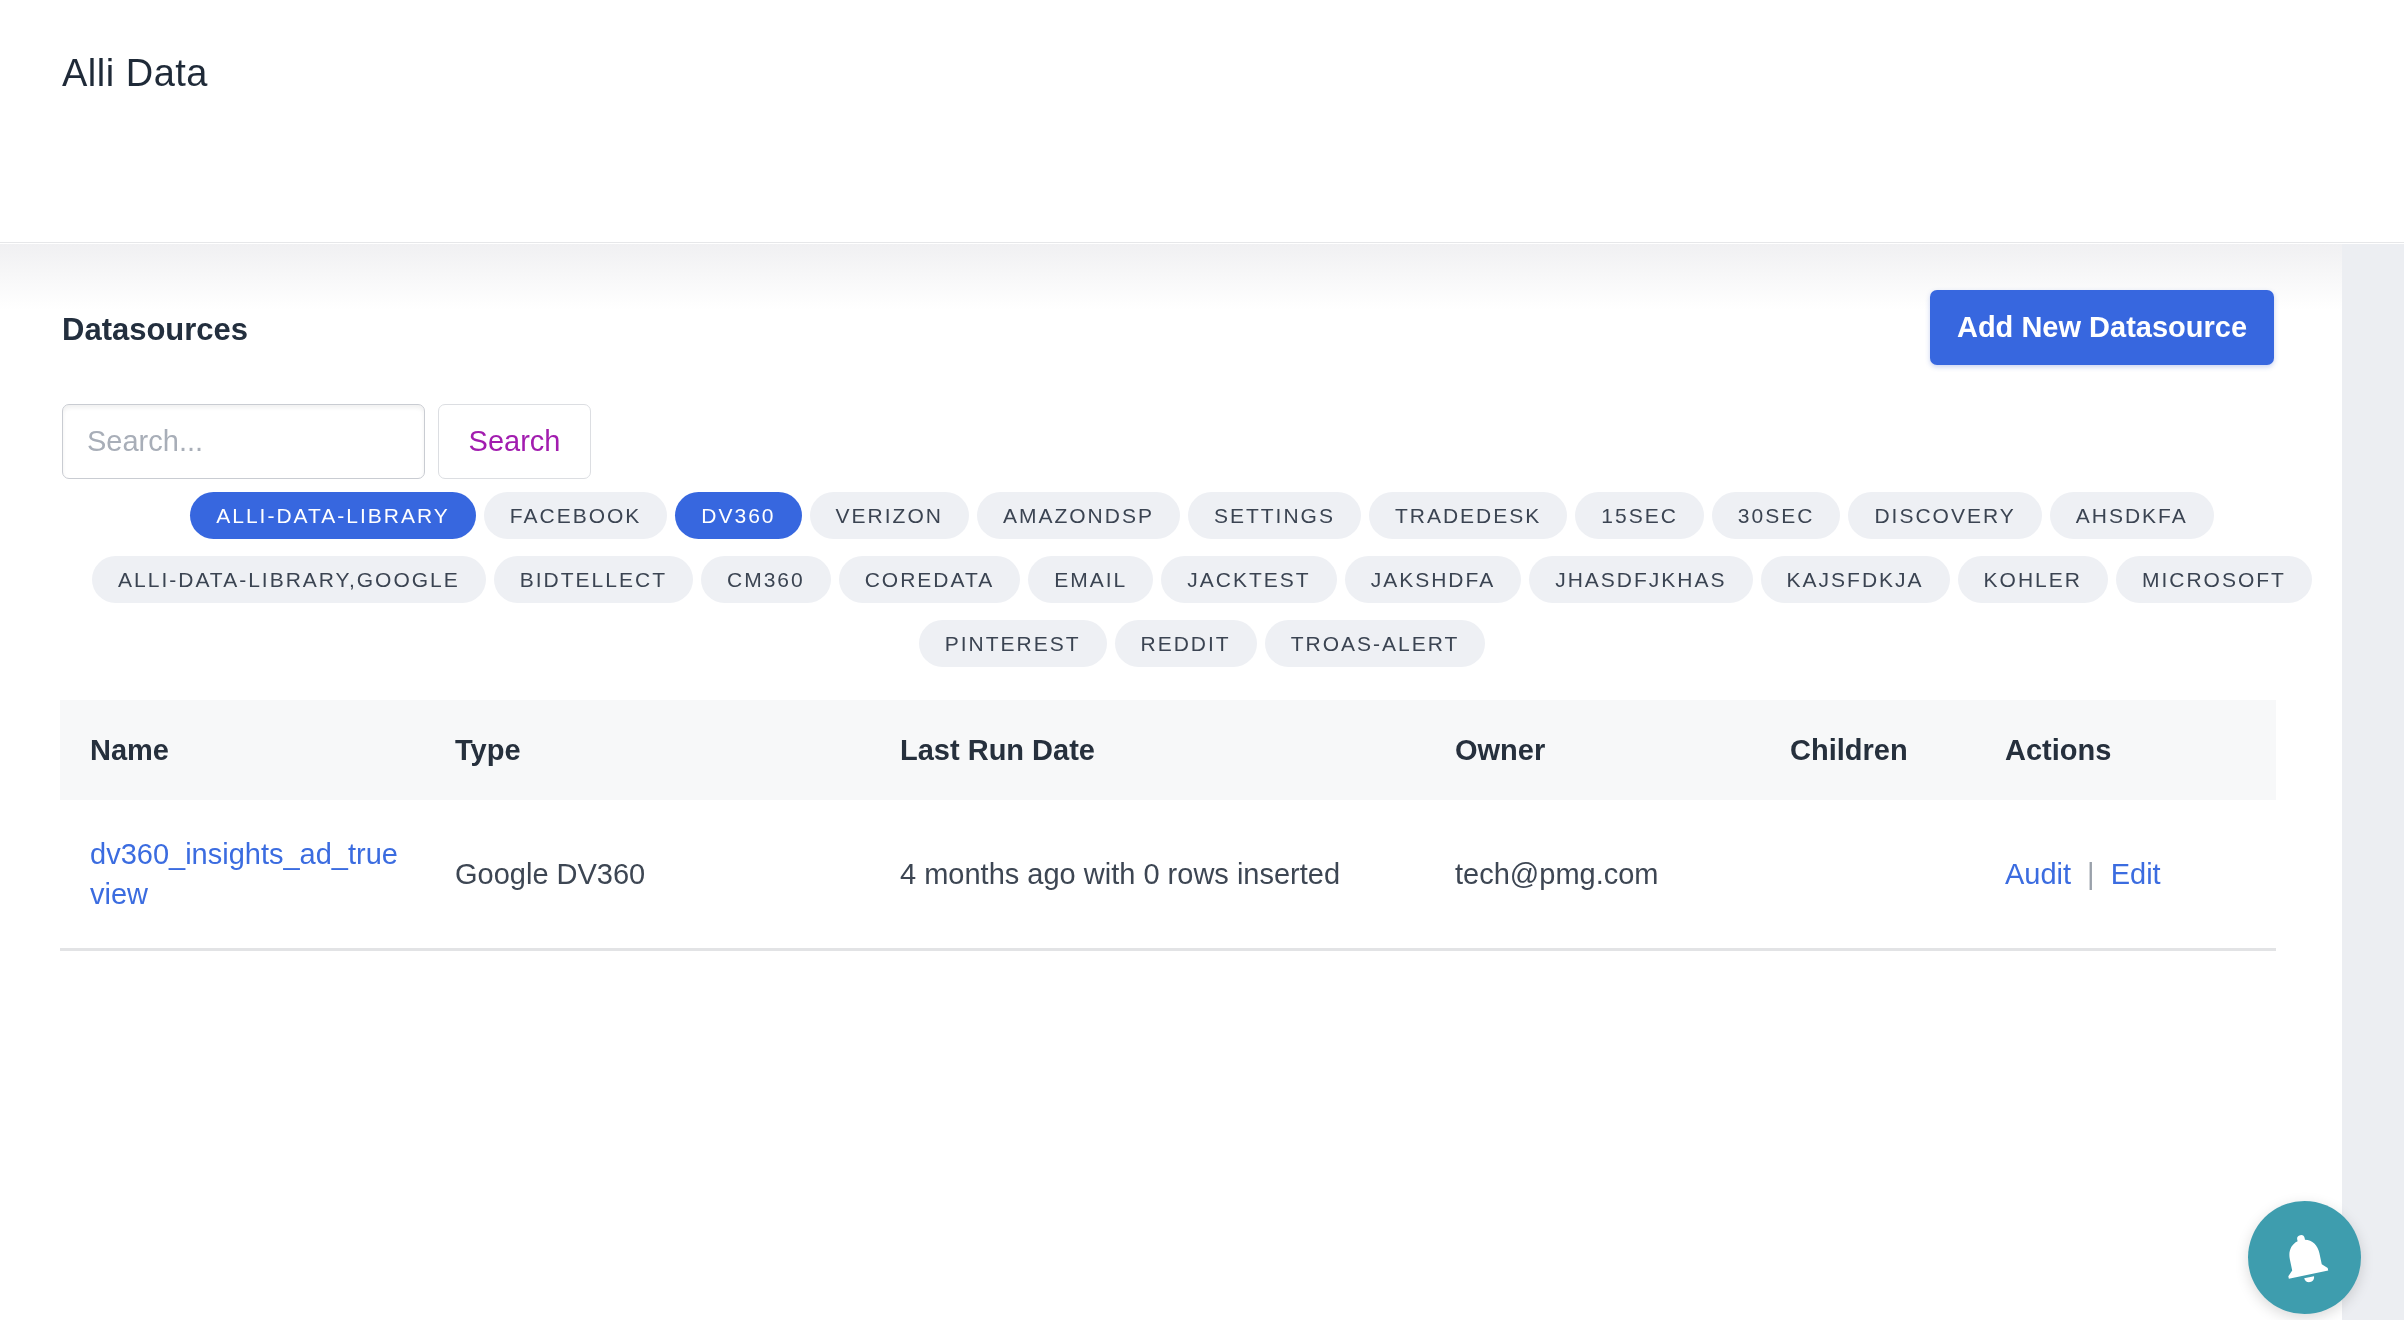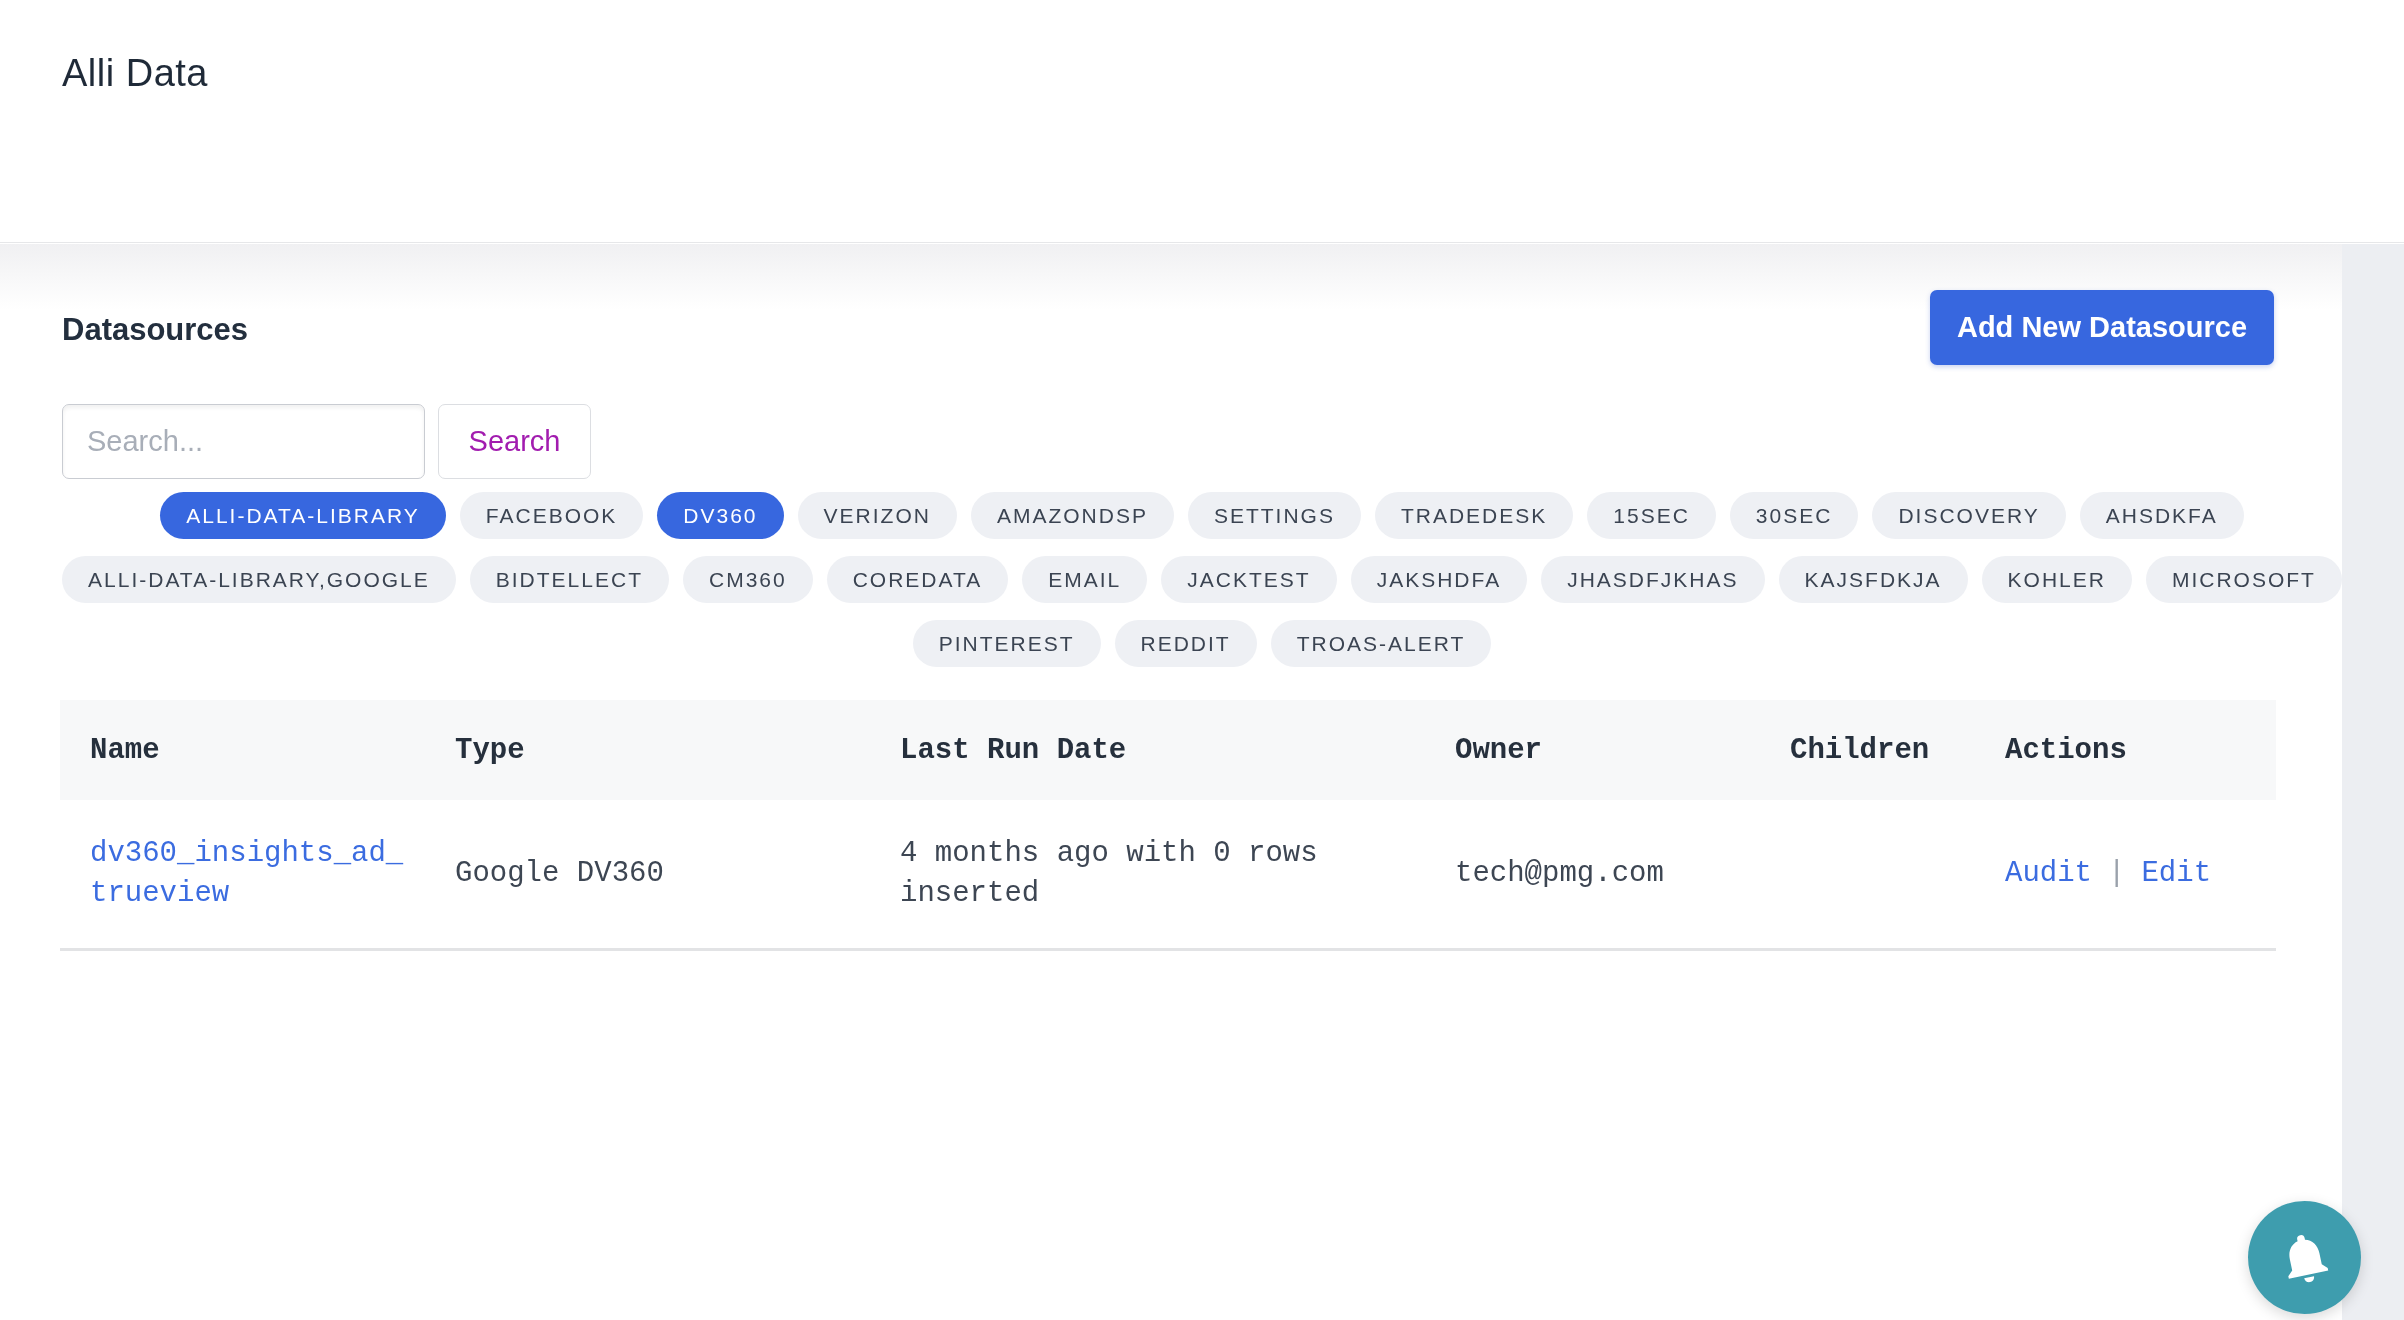--- a/index.html
+++ b/index.html
@@ -79,32 +79,32 @@
     margin-left: 13px; width: 153px; height: 75px;
     background: #fff; border: 1px solid #dcdee2; border-radius: 7px;
     font-size: 29px; font-weight: 500; color: #a21caf;
     font-family: "Liberation Sans", sans-serif; cursor: pointer;
   }
 
   
   .filters { position: absolute; left: 60px; top: 492px; width: 2284px; }
   .filter-row {
     display: flex; justify-content: center; align-items: center;
-    margin-bottom: 17px; gap: 14px; flex-wrap: nowrap; text-align: right;
+    margin-bottom: 17px; gap: 8px; flex-wrap: nowrap; text-align: right;
   }
   .pill {
     height: 47px; padding: 0 26px; border-radius: 24px;
     background: var(--pill-bg); color: #3b4452;
     font-size: 21px; font-weight: 500; letter-spacing: 2px;
     display: flex; align-items: center; white-space: nowrap; cursor: pointer;
   }
   .pill.active { background: var(--accent); color: #fff; }
 
   
-  .table-wrap { position: absolute; left: 60px; top: 700px; width: 2216px; font-family: Liberation Mono, monospace; }
+  .table-wrap { position: absolute; left: 60px; top: 700px; width: 2216px; }
   table { width: 100%; border-collapse: collapse; table-layout: fixed; }
   col.c-name { width: 365px; } col.c-type { width: 445px; }
   col.c-lastrun { width: 555px; } col.c-owner { width: 335px; }
   col.c-children { width: 215px; } col.c-actions { width: 301px; }
   thead tr { background: #f7f8f9; height: 100px; }
   th {
     text-align: left; font-size: 29px; font-weight: 600; color: #26303d;
     padding: 0 20px 0 30px; vertical-align: middle;
   }
   td {

